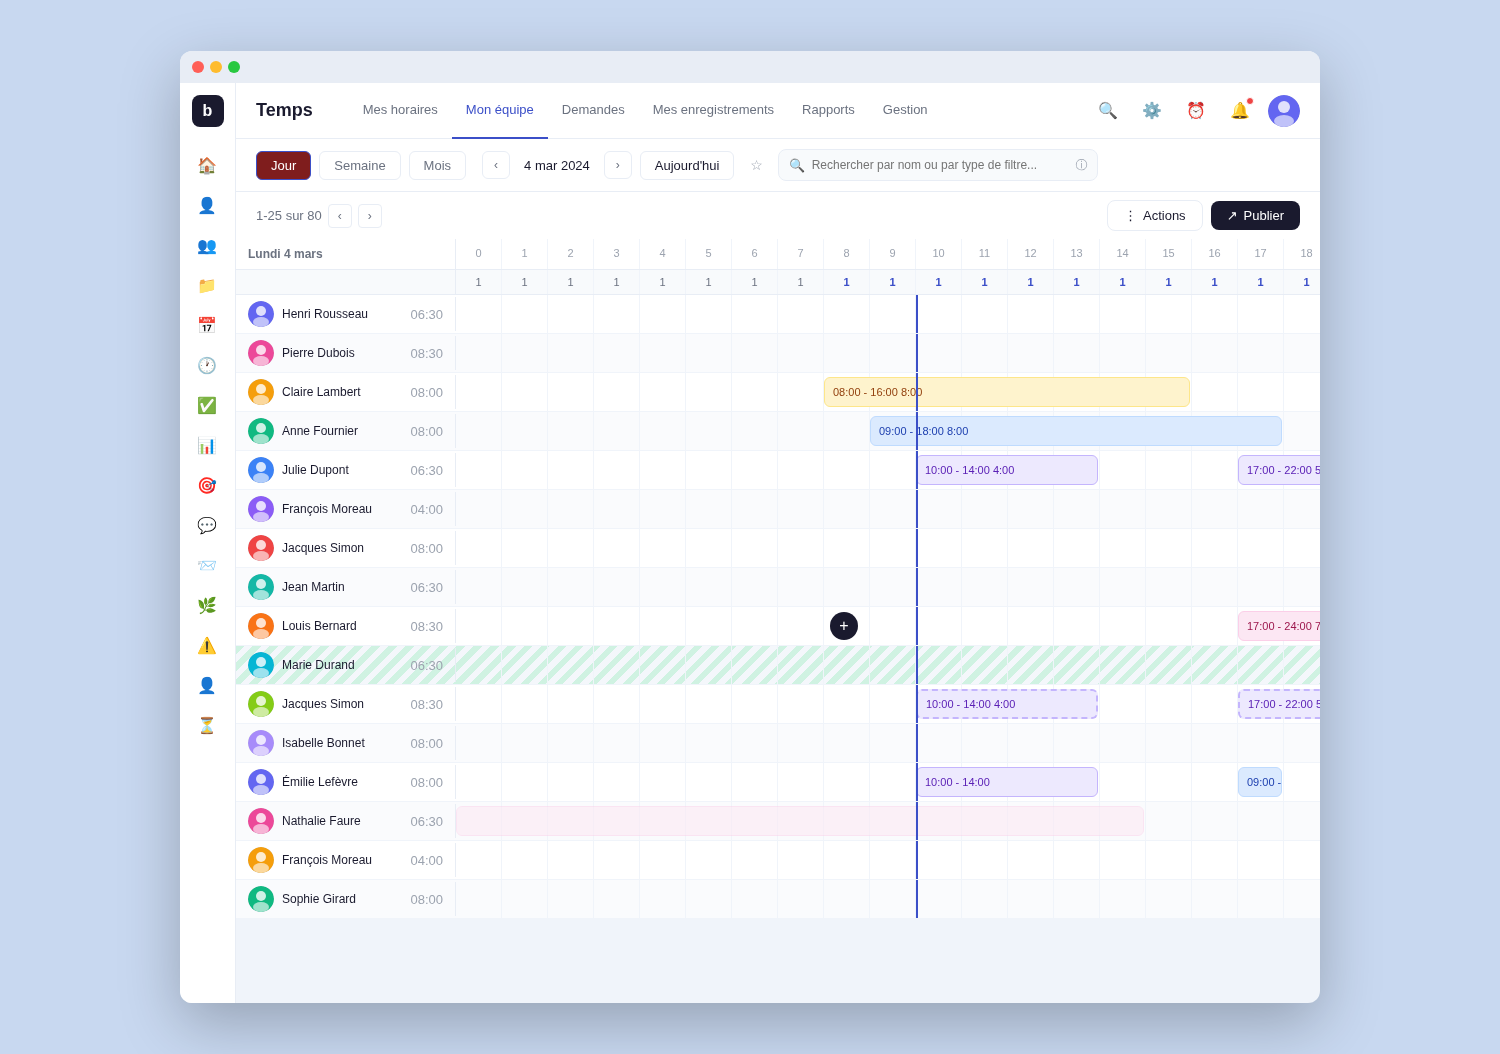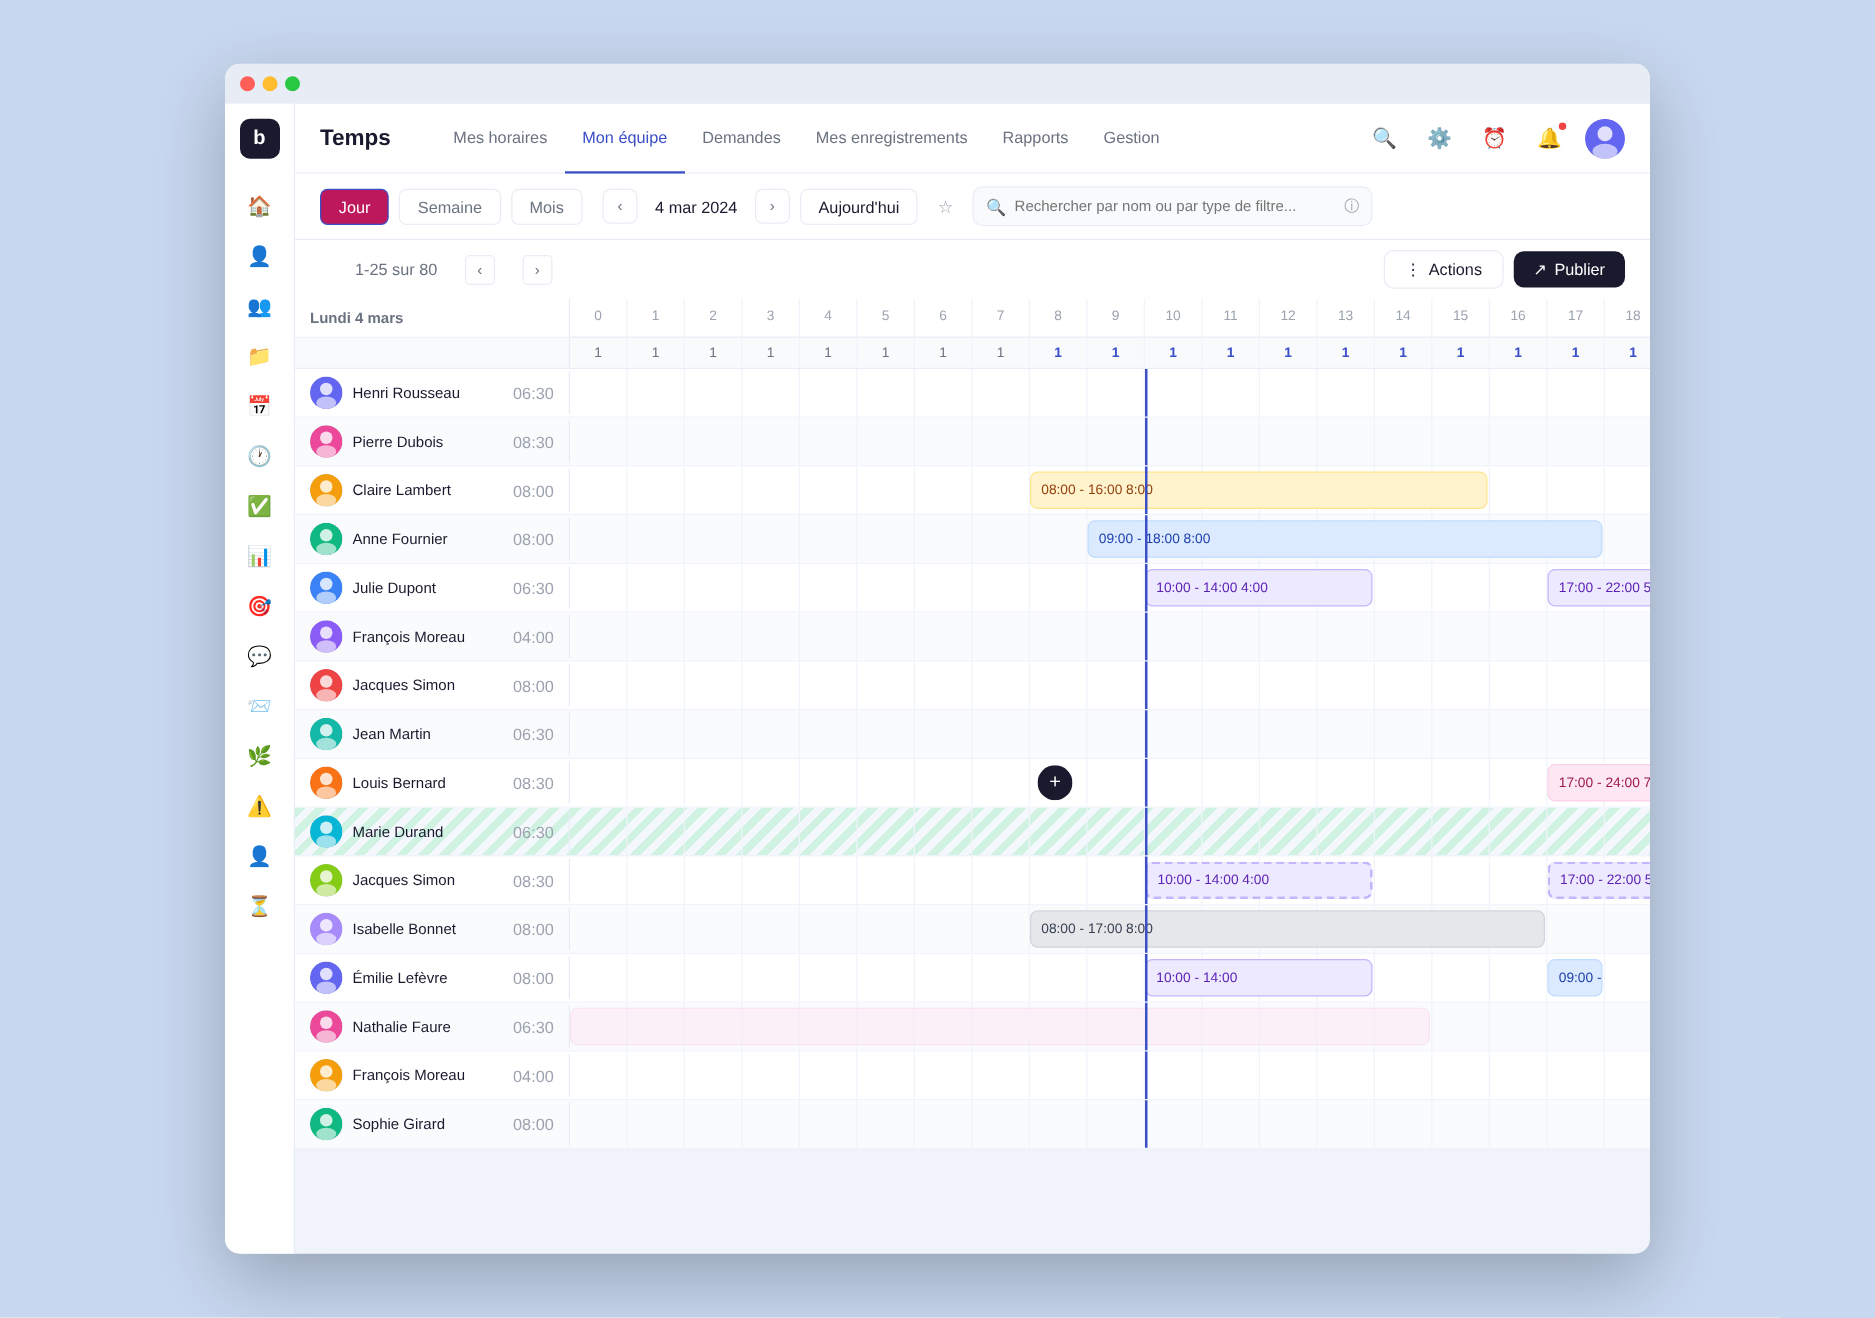--- a/index.html
+++ b/index.html
@@ -157,21 +157,21 @@
     .view-btn {
       padding: 6px 14px;
       border-radius: 6px;
       font-size: 13px;
       cursor: pointer;
       border: 1px solid #e8edf5;
       background: white;
       color: #6b7280;
     }
     .view-btn.active {
-      background: #be185d;
+      background: #7f1d1d;
       color: white;
       border-color: #3b4fc8;
     }
     .date-nav {
       display: flex;
       align-items: center;
       gap: 6px;
       margin-left: 8px;
     }
     .date-nav-btn {
@@ -245,22 +245,21 @@
       align-items: center;
       justify-content: space-between;
       padding: 8px 20px;
       background: white;
     }
     .pagination-info {
       font-size: 13px;
       color: #6b7280;
       display: flex;
       align-items: center;
-      gap: 22px;
-      margin-left: 28px;
+      gap: 6px;
     }
     .page-btn {
       width: 24px;
       height: 24px;
       border-radius: 4px;
       display: flex;
       align-items: center;
       justify-content: center;
       cursor: pointer;
       color: #6b7280;
@@ -1032,21 +1031,20 @@
                     <div class="cell"></div>
                     <div class="cell"></div>
                     <div class="cell"></div>
                     <div class="cell"></div>
                     <div class="cell"></div>
                     <div class="cell"></div>
                     <div class="cell"></div>
                     <div class="cell"></div>
                     <div class="cell"></div>
                     <div class="current-time-line" style="left: 460px;"></div>
-                    <div class="shift-block shift-gray" style="left: 368px; width: 412px;">08:00 - 17:00  8:00</div>
                   </div>
                 </div>
                 <div class="employee-row">
                   <div class="employee-info">
                     <div class="emp-avatar"><svg width="26" height="26" viewBox="0 0 26 26">
                         <circle cx="13" cy="13" r="13" fill="#6366f1"></circle>
                         <circle cx="13" cy="10" r="5" fill="rgba(255,255,255,0.8)"></circle>
                         <ellipse cx="13" cy="21" rx="8" ry="5" fill="rgba(255,255,255,0.6)"></ellipse>
                       </svg></div>
                     <span class="emp-name">Émilie Lefèvre</span>

